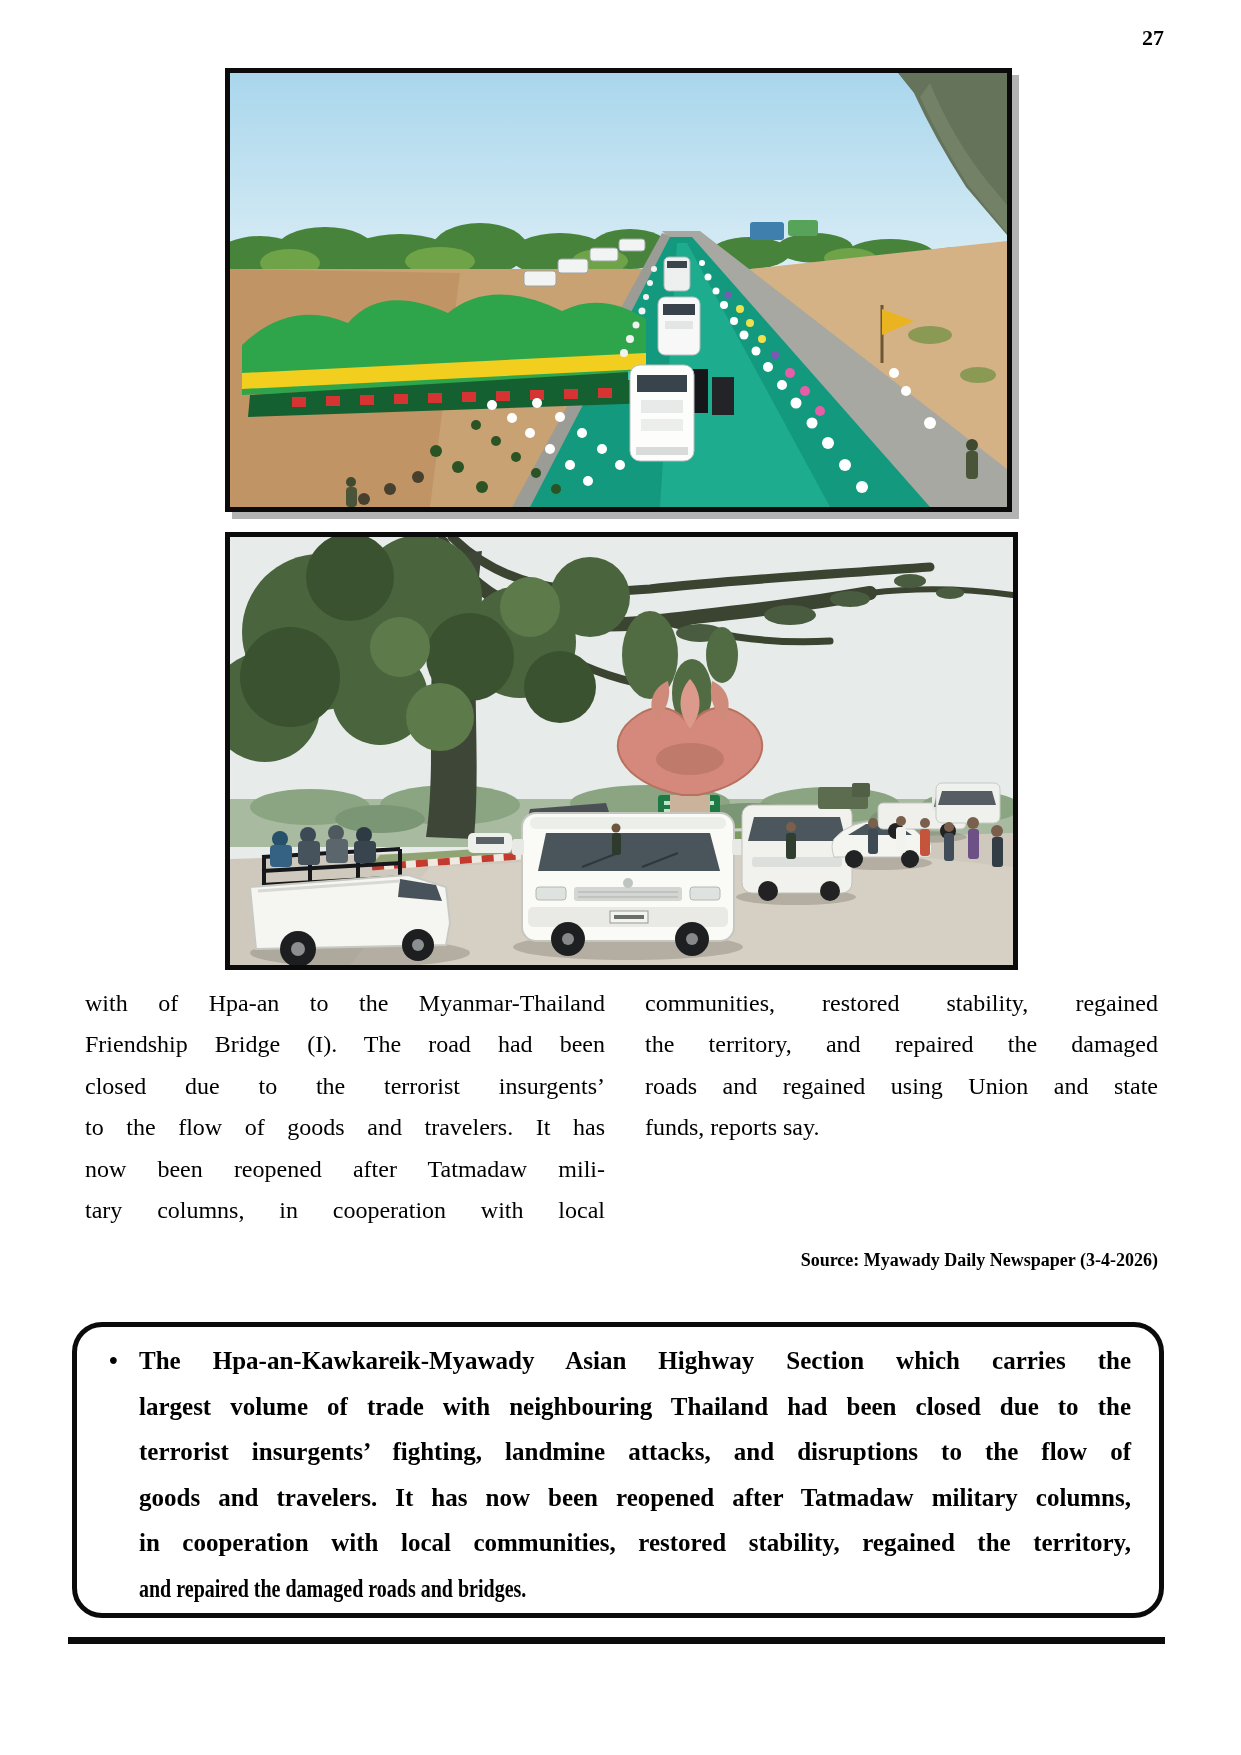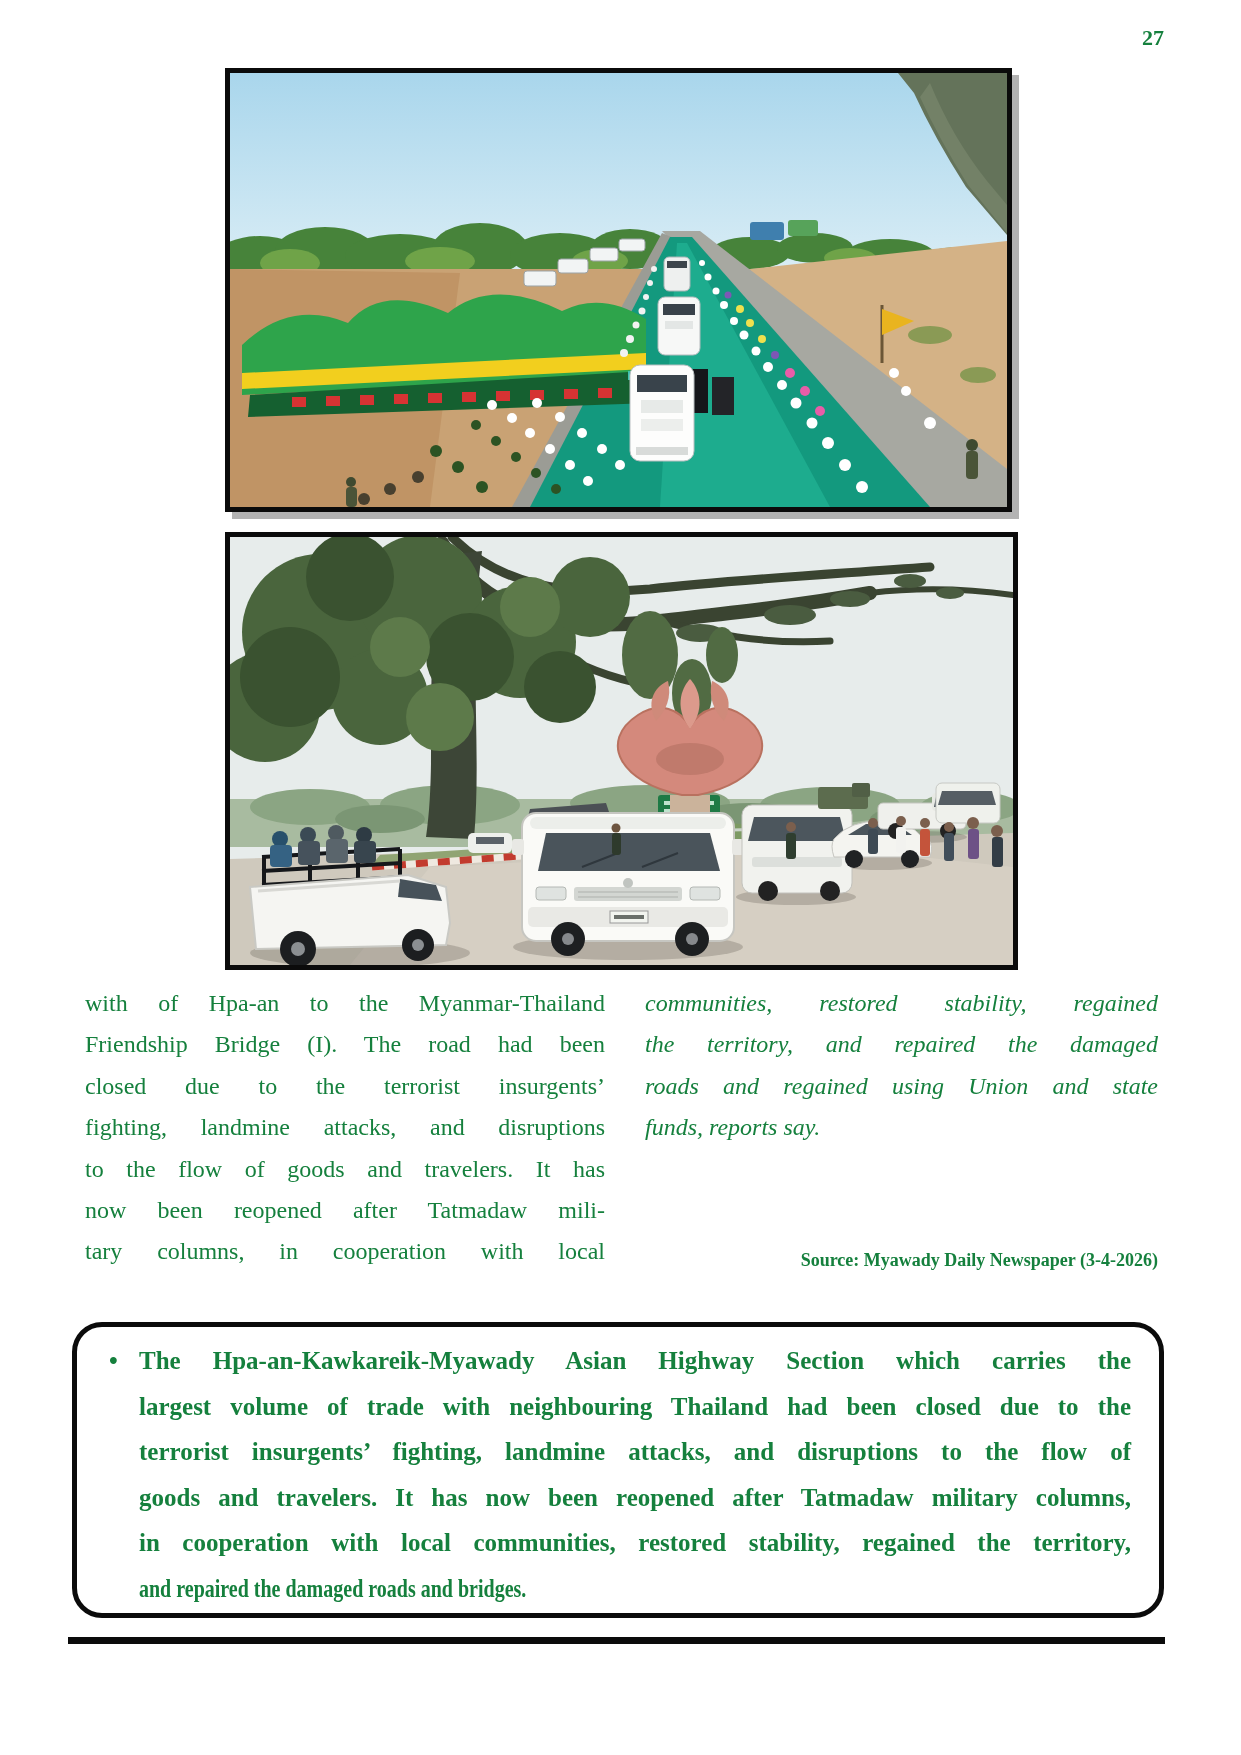--- a/index.html
+++ b/index.html
@@ -1,30 +1,30 @@
 <!DOCTYPE html>
 <html><head>
 <meta charset="utf-8">
 <style>
   html,body { margin:0; padding:0; background:#ffffff; }
   #page {
     position:relative; width:1241px; height:1755px; margin:0 auto;
-    background:#ffffff; color:#15803d;
+    background:#ffffff; color:#000000;
     font-family:"Liberation Serif", serif; overflow:hidden;
   }
   .pagenum { position:absolute; top:25px; right:77px; font-size:22px; font-weight:bold; }
 
   .photo { position:absolute; border:5px solid #0b0b0b; background:#dfe7e9; }
   #photo1 { left:225px; top:68px;  width:777px; height:434px; box-shadow:7px 7px 0 #b3b3b3; }
   #photo2 { left:225px; top:532px; width:783px; height:428px; }
   .photo svg { display:block; width:100%; height:100%; }
 
   .col { position:absolute; top:983px; font-size:24px; line-height:41.4px; }
   #col-left  { left:85px;  width:520px; }
-  #col-right { left:645px; width:513px;font-style:italic; }
+  #col-right { left:645px; width:513px; }
   .line { text-align:justify; text-align-last:justify; }
   #col-right .line:last-child { text-align-last:left; }
 
   .source { position:absolute; top:1250px; right:83px; font-size:18px; font-weight:bold; }
 
   .callout {
     position:absolute; left:72px; top:1322px; width:1092px; height:296px;
     border:5px solid #0b0b0b; border-radius:30px; box-sizing:border-box; background:#fff;
   }
   .callout-inner { display:flex; padding:11px 28px 0 32px; }
@@ -442,21 +442,20 @@
             <circle cx="386" cy="291" r="4.5" fill="#6d553f"></circle>
         </g>
       </g>
     </svg>
   </div>
 
   <div class="col" id="col-left">
       <div class="line">with of Hpa-an to the Myanmar-Thailand</div>
       <div class="line">Friendship Bridge (I). The road had been</div>
       <div class="line">closed due to the terrorist insurgents’</div>
-      <div class="line">fighting, landmine attacks, and disruptions</div>
       <div class="line">to the flow of goods and travelers. It has</div>
       <div class="line">now been reopened after Tatmadaw mili-</div>
       <div class="line">tary columns, in cooperation with local</div>
     </div>
 
   <div class="col" id="col-right">
       <div class="line">communities, restored stability, regained</div>
       <div class="line">the territory, and repaired the damaged</div>
       <div class="line">roads and regained using Union and state</div>
       <div class="line">funds, reports say.</div>

